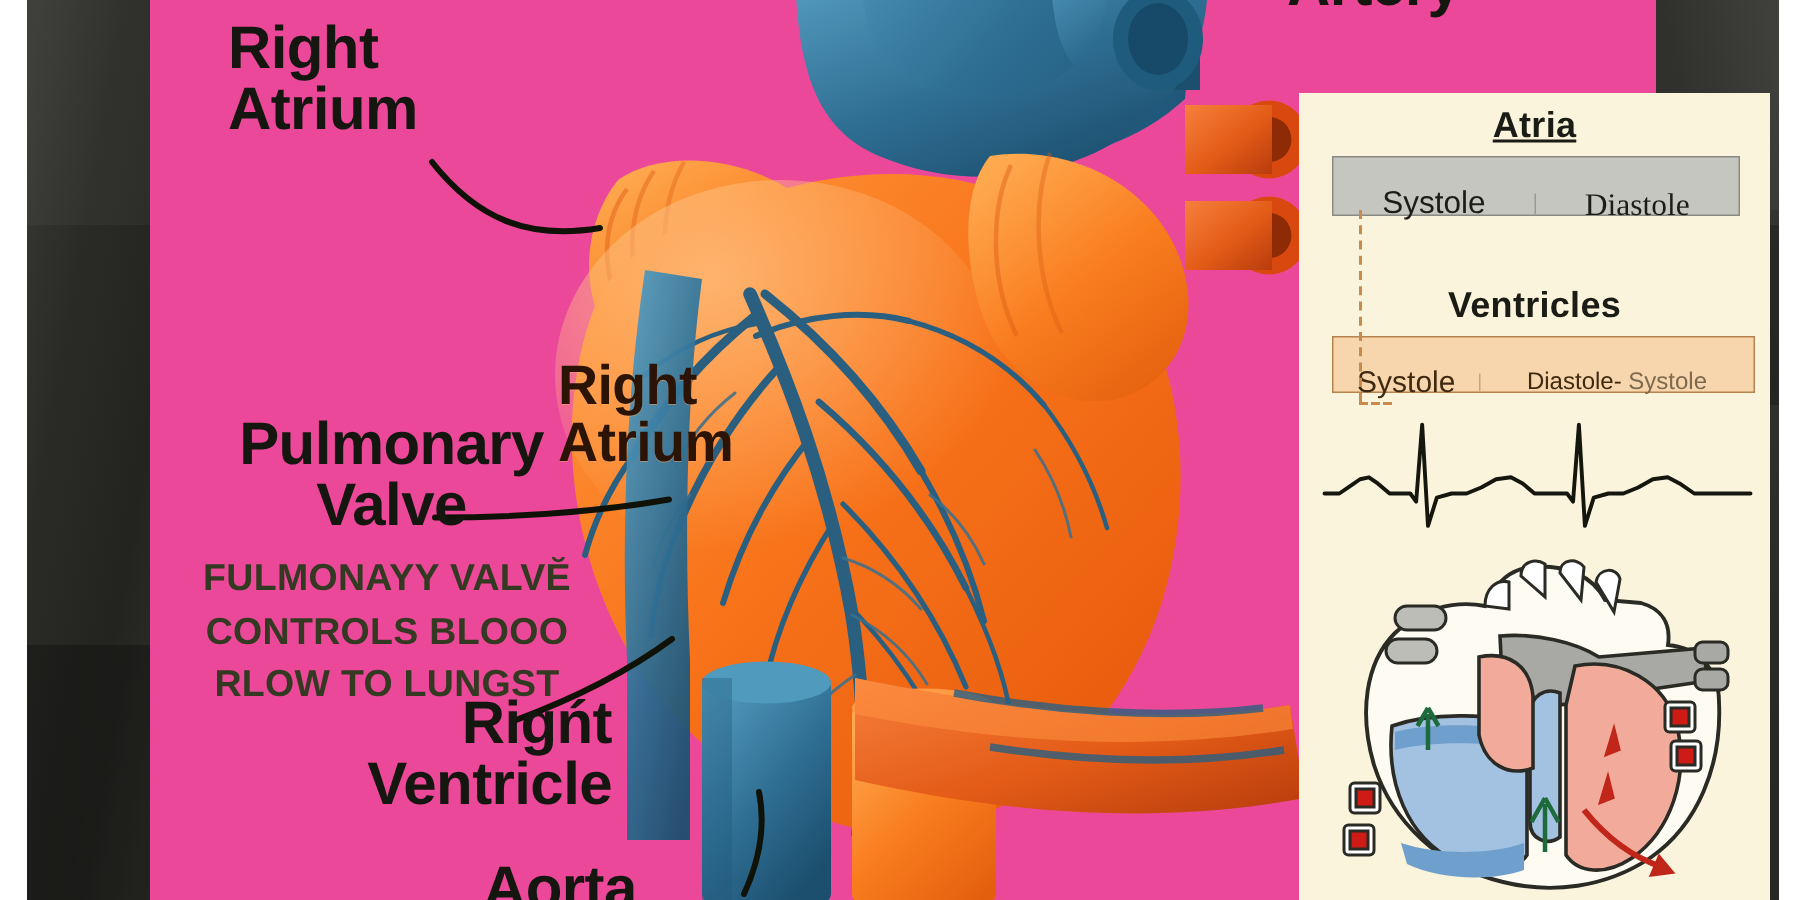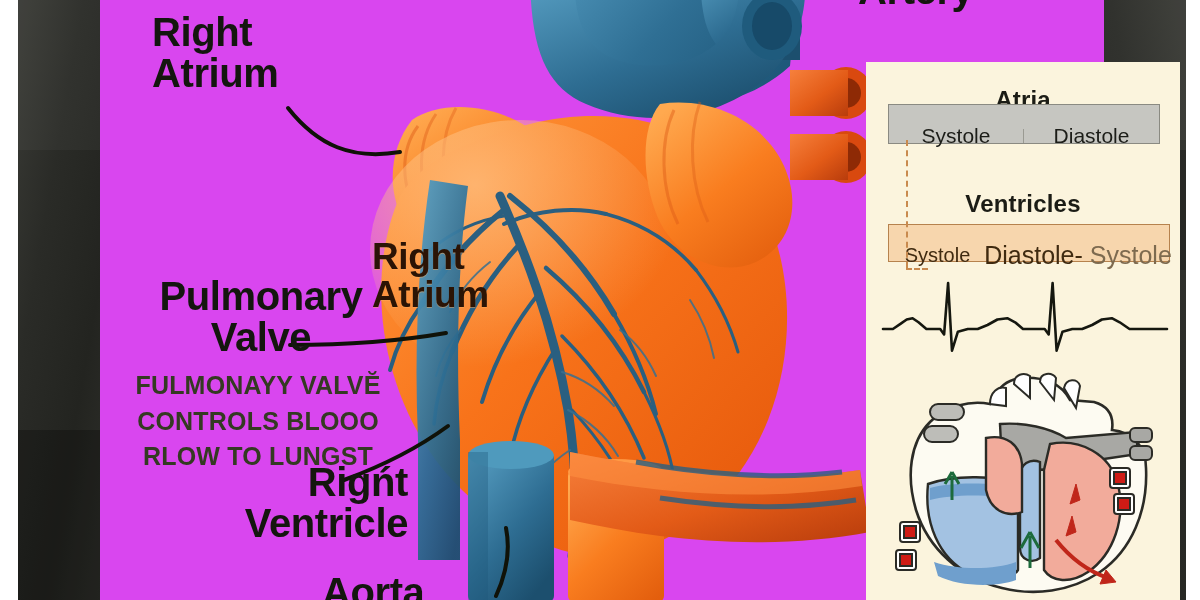--- a/index.html
+++ b/index.html
@@ -13,21 +13,21 @@
 
   
   .bezel{position:absolute;top:0;height:600px;background:#2b2c28;}
   .bezel.left{left:18px;width:82px;
     background:linear-gradient(100deg,#3a3b36 0%,#2a2b27 35%,#232420 70%,#2e2f2a 100%);}
   .bezel.right{left:1104px;width:82px;
     background:linear-gradient(260deg,#3a3b36 0%,#2a2b27 40%,#242521 75%,#303129 100%);}
   .bezel-facet{position:absolute;background:rgba(255,255,255,.035);}
 
   
-  .canvas{position:absolute;left:100px;top:0;width:1004px;height:600px;background:#d946ef;}
+  .canvas{position:absolute;left:100px;top:0;width:1004px;height:600px;background:#ec4899;}
 
   
   .art{position:absolute;left:0;top:0;width:1004px;height:600px;}
 
   
   .lbl{position:absolute;color:#14160f;font-weight:700;line-height:1.02;
        letter-spacing:-0.4px;white-space:pre;}
   .lbl.big{font-size:40px;}
   .lbl.mid{font-size:37px;}
   .lbl.onheart{color:#2b1405;text-shadow:0 1px 0 rgba(255,170,90,.45);}
@@ -39,25 +39,25 @@
   .panel{position:absolute;left:766px;top:62px;width:314px;height:538px;
          background:#fbf4dd;}
   .panel-title{position:absolute;width:100%;text-align:center;color:#1b1c15;
         font-size:24px;font-weight:700;letter-spacing:.2px;}
   .bar{position:absolute;display:flex;border:1.5px solid #8e8e86;box-sizing:border-box;}
   .bar .cell{display:flex;align-items:center;justify-content:center;
         font-size:21px;font-weight:400;box-sizing:border-box;margin-top:24px;}
   .bar.atria{left:22px;top:42px;width:272px;height:40px;background:#c6c6c1;border-color:#8a8a82;}
   .bar.atria .cell{color:#1c1d18;}
   .bar.atria .cell.c1{width:50%;border-right:1px solid #9a9a92;}
-  .bar.atria .cell.c2{width:50%;}
+  .bar.atria .cell.c2{width:50%;font-family:Liberation Serif, serif;}
   .bar.vent{left:22px;top:162px;width:282px;height:38px;background:#f7d6ad;border-color:#b6824d;}
   .bar.vent .cell{color:#3f2a10;}
   .bar.vent .cell.c1{width:35%;border-right:1px solid #cfa272;font-size:20px;}
-  .bar.vent .cell.c2{width:65%;font-size:25px;}
+  .bar.vent .cell.c2{width:65%;font-size:16px;}
   .bar.vent .cell.c2 .dim{color:#7d6a4f;}
 
   .dashline{position:absolute;left:40px;top:78px;width:0;height:128px;
      border-left:2.5px dashed #c98a4e;}
   .dashfoot{position:absolute;left:40px;top:206px;width:22px;height:0;
      border-top:2.5px dashed #c98a4e;}
 
   .ecgbox{position:absolute;left:14px;top:205px;width:290px;height:110px;}
   .minibox{position:absolute;left:28px;top:310px;width:262px;height:225px;}
 
@@ -227,21 +227,21 @@
     <div class="lbl big" style="left:38px;top:462px;text-align:right;width:270px;">Rigńt
 Ventricle</div>
 
 
     <div class="lbl big" style="left:758px;top:-30px;">Artery</div>
 
     <div class="lbl big" style="left:222px;top:572px;">Aorta</div>
 
     <div class="panel">
 
-      <div class="panel-title" style="top:24px;text-decoration:underline;">Atria</div>
+      <div class="panel-title" style="top:8px;text-decoration:underline;">Atria</div>
 
       <div class="bar atria">
         <div class="cell c1">Systole</div>
         <div class="cell c2">Diastole</div>
       </div>
 
       <div class="panel-title" style="top:128px;">Ventricles</div>
 
       <div class="bar vent">
         <div class="cell c1">Systole</div>

